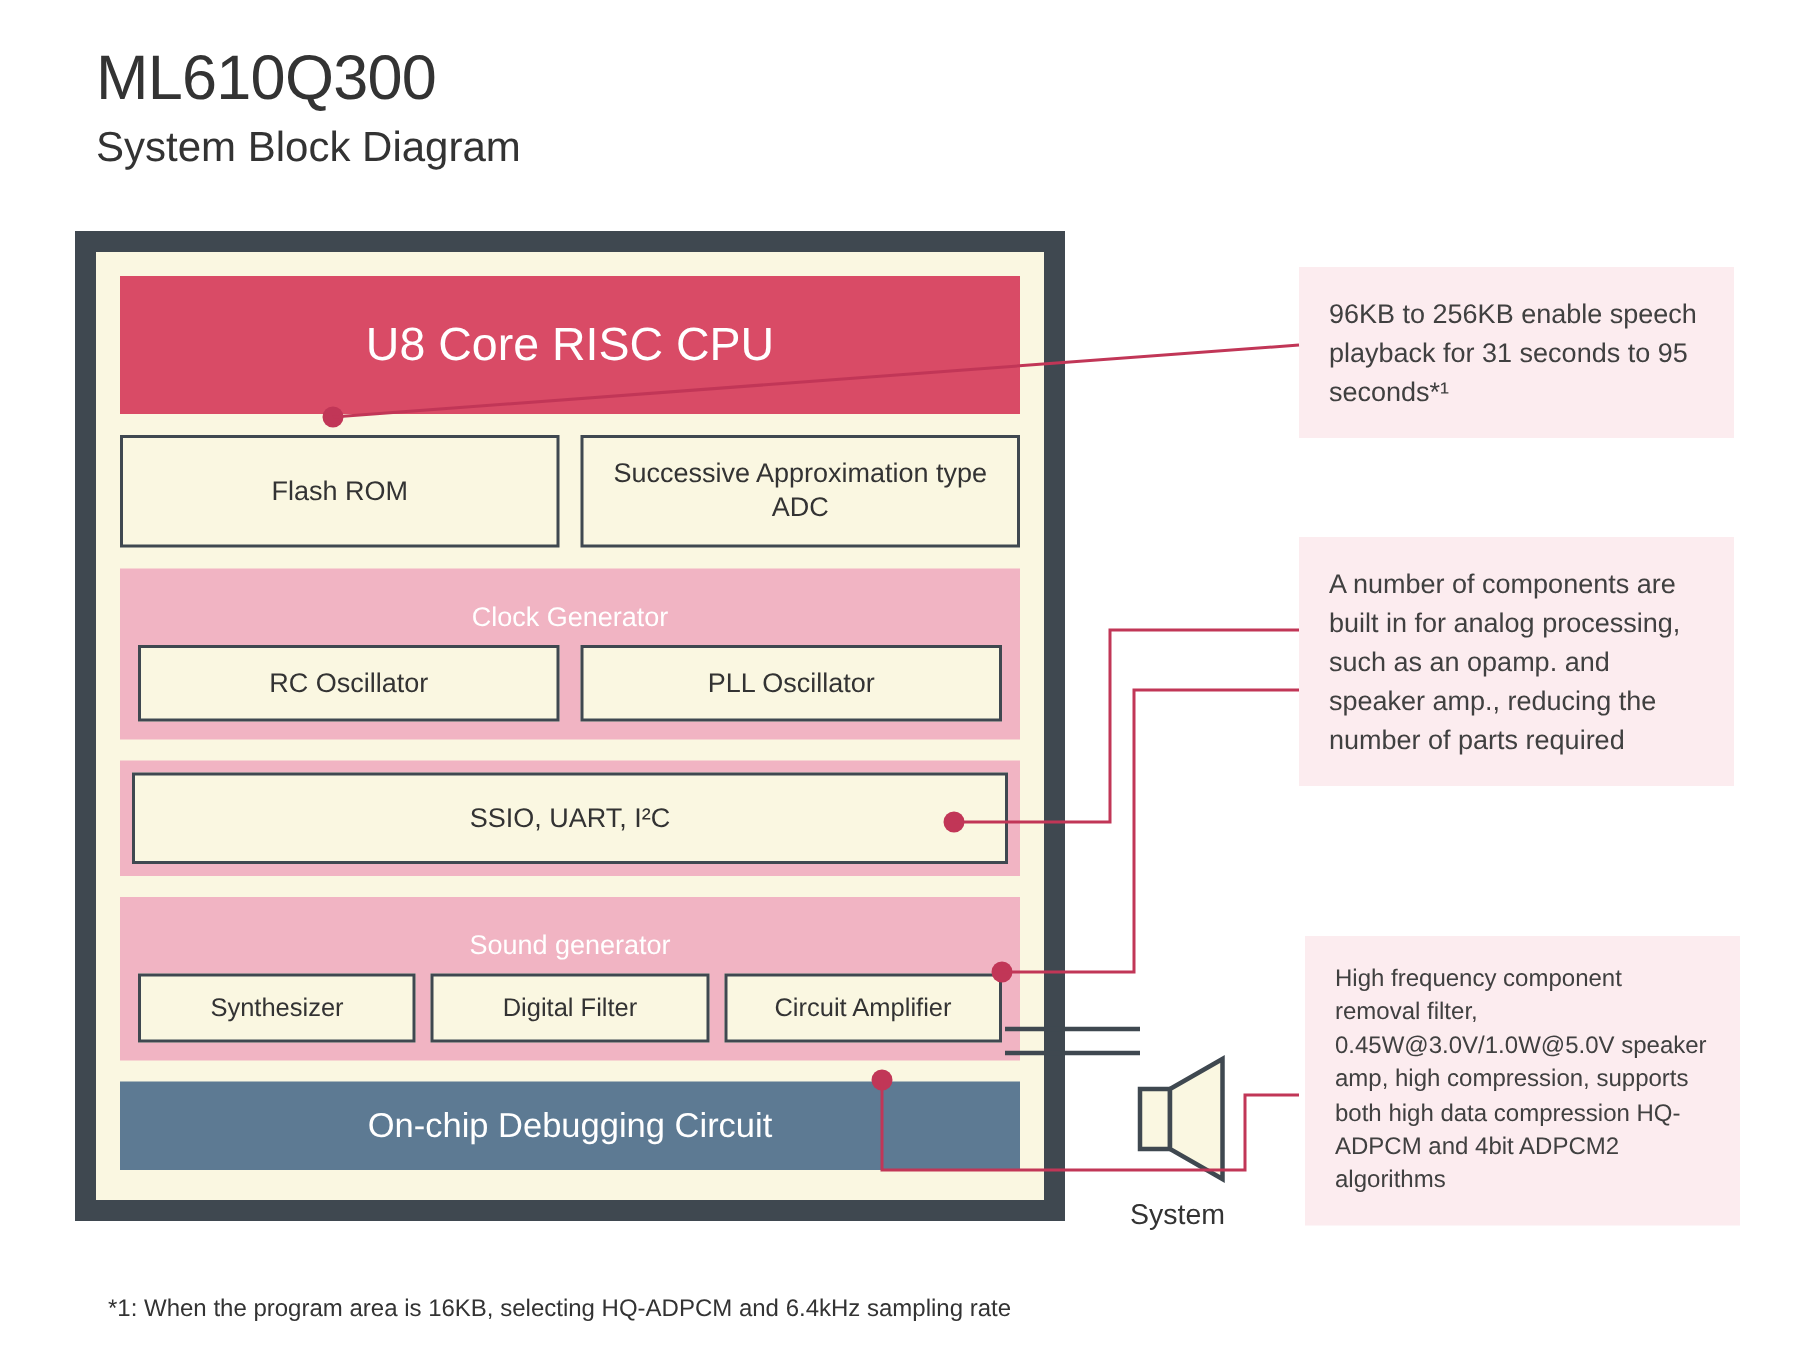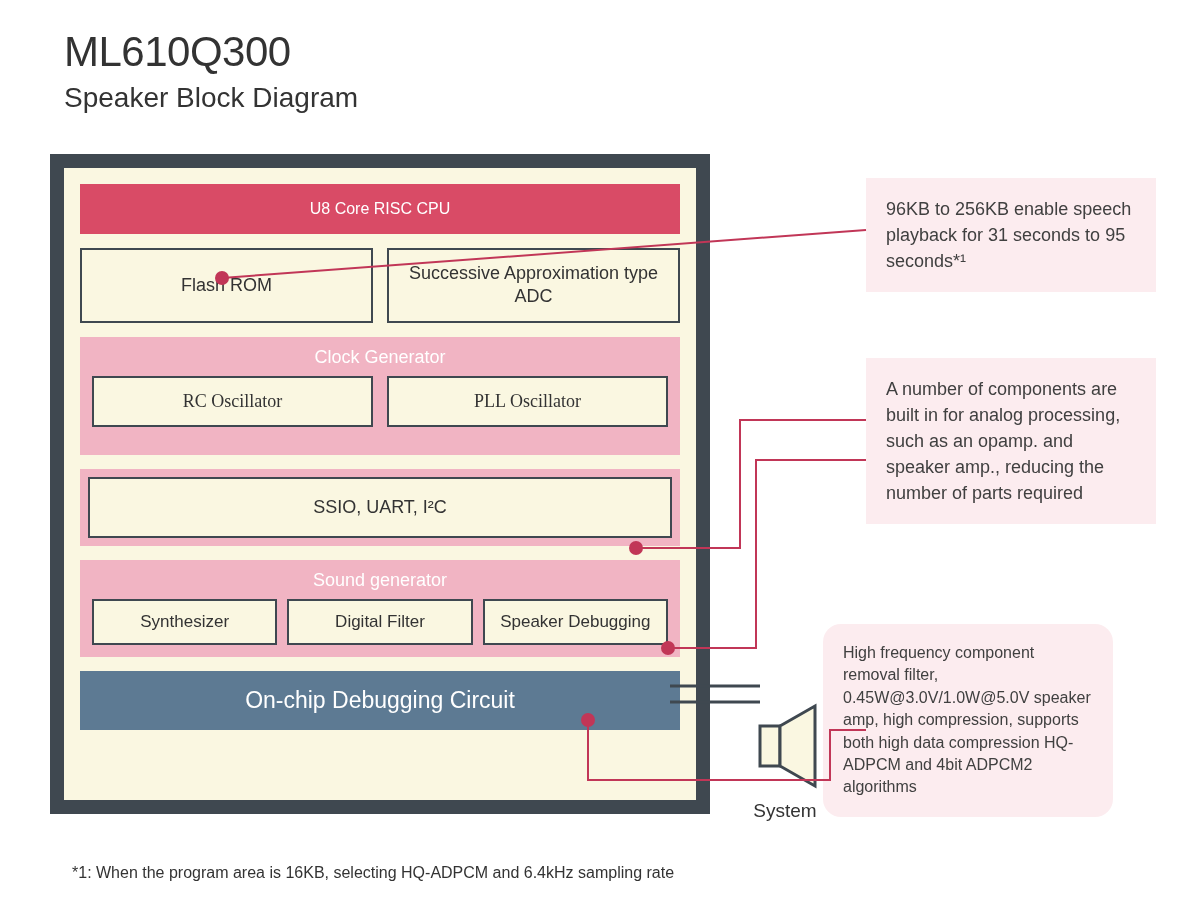--- a/index.html
+++ b/index.html
@@ -44,23 +44,23 @@
     height: 100%;
     background: #faf7e1;
     position: relative;
     padding: 16px;
   }
 
   
   .cpu-block {
     background: #d94b66;
     color: #fff;
-    font-size: 16px;
-    text-align: center;
-    padding: 16px 0;
+    font-size: 31px;
+    text-align: center;
+    padding: 28px 0;
     margin-bottom: 14px;
   }
 
   .row {
     display: flex;
     gap: 14px;
     margin-bottom: 14px;
   }
   .plain-block {
     flex: 1;
@@ -71,31 +71,31 @@
     color: #333;
     display: flex;
     align-items: center;
     justify-content: center;
     padding: 12px 8px;
     line-height: 1.3;
   }
 
   .pink-container {
     background: #f1b4c3;
-    padding: 4px 12px 12px 12px;
+    padding: 16px 12px 12px 12px;
     margin-bottom: 14px;
     position: relative;
   }
   .pink-title {
     color: #fff;
     text-align: center;
     font-size: 18px;
     padding: 6px 0 8px 0;
   }
-  .pink-container .row { margin-bottom: 16px; font-family: Liberation Serif, serif; }
+  .pink-container .row { margin-bottom: 0; }
   .pink-blank {
     background: #f1b4c3;
     padding: 8px;
     margin-bottom: 14px;
   }
 
   .ssio-block {
     background: #faf7e1;
     border: 2px solid #3f4850;
     text-align: center;
@@ -173,21 +173,21 @@
     font-size: 16px;
     color: #333;
     margin-top: 40px;
   }
 </style>
 </head>
 <body>
 
 <div class="title-area">
   <div class="main-title">ML610Q300</div>
-  <div class="sub-title">Speaker Block Diagram</div>
+  <div class="sub-title">System Block Diagram</div>
 </div>
 
 <div class="chip-frame">
   <div class="chip-inner">
 
     <div class="cpu-block">U8 Core RISC CPU</div>
 
     <div class="row">
       <div class="plain-block">Flash ROM</div>
       <div class="plain-block">Successive Approximation type ADC</div>
@@ -203,40 +203,40 @@
 
     <div class="pink-blank">
       <div class="ssio-block">SSIO, UART, I²C</div>
     </div>
 
     <div class="pink-container">
       <div class="pink-title">Sound generator</div>
       <div class="three-col">
         <div class="plain-block">Synthesizer</div>
         <div class="plain-block">Digital Filter</div>
-        <div class="plain-block">Speaker Debugging</div>
+        <div class="plain-block">Circuit Amplifier</div>
       </div>
     </div>
 
     <div class="debug-block">On-chip Debugging Circuit</div>
 
   </div>
 </div>
 
 <div class="speaker">
   <svg viewBox="0 0 100 100">
     <polygon points="25,30 45,30 45,70 25,70" fill="#faf7e1" stroke="#3f4850" stroke-width="3"></polygon>
     <polygon points="45,30 80,10 80,90 45,70" fill="#faf7e1" stroke="#3f4850" stroke-width="3"></polygon>
   </svg>
 </div>
 <div class="speaker-label">System</div>
 
 <div class="callout" style="left:866px; top:178px;">96KB to 256KB enable speech playback for 31 seconds to 95 seconds*¹</div>
 <div class="callout" style="left:866px; top:358px;">A number of components are built in for analog processing, such as an opamp. and speaker amp., reducing the number of parts required</div>
-<div class="callout small" style="left:823px; top:624px;border-radius:18px;">High frequency component removal filter, 0.45W@3.0V/1.0W@5.0V speaker amp, high compression, supports both high data compression HQ-ADPCM and 4bit ADPCM2 algorithms</div>
+<div class="callout small" style="left:870px; top:624px;">High frequency component removal filter, 0.45W@3.0V/1.0W@5.0V speaker amp, high compression, supports both high data compression HQ-ADPCM and 4bit ADPCM2 algorithms</div>
 
 <div class="footnote">*1: When the program area is 16KB, selecting HQ-ADPCM and 6.4kHz sampling rate</div>
 
 <svg class="overlay">
 
   <circle class="dot" cx="222" cy="278" r="7"></circle>
   <path class="conn" d="M 222 278 L 866 230"></path>
 
   <circle class="dot" cx="636" cy="548" r="7"></circle>
   <path class="conn" d="M 636 548 L 740 548 L 740 420 L 866 420"></path>

